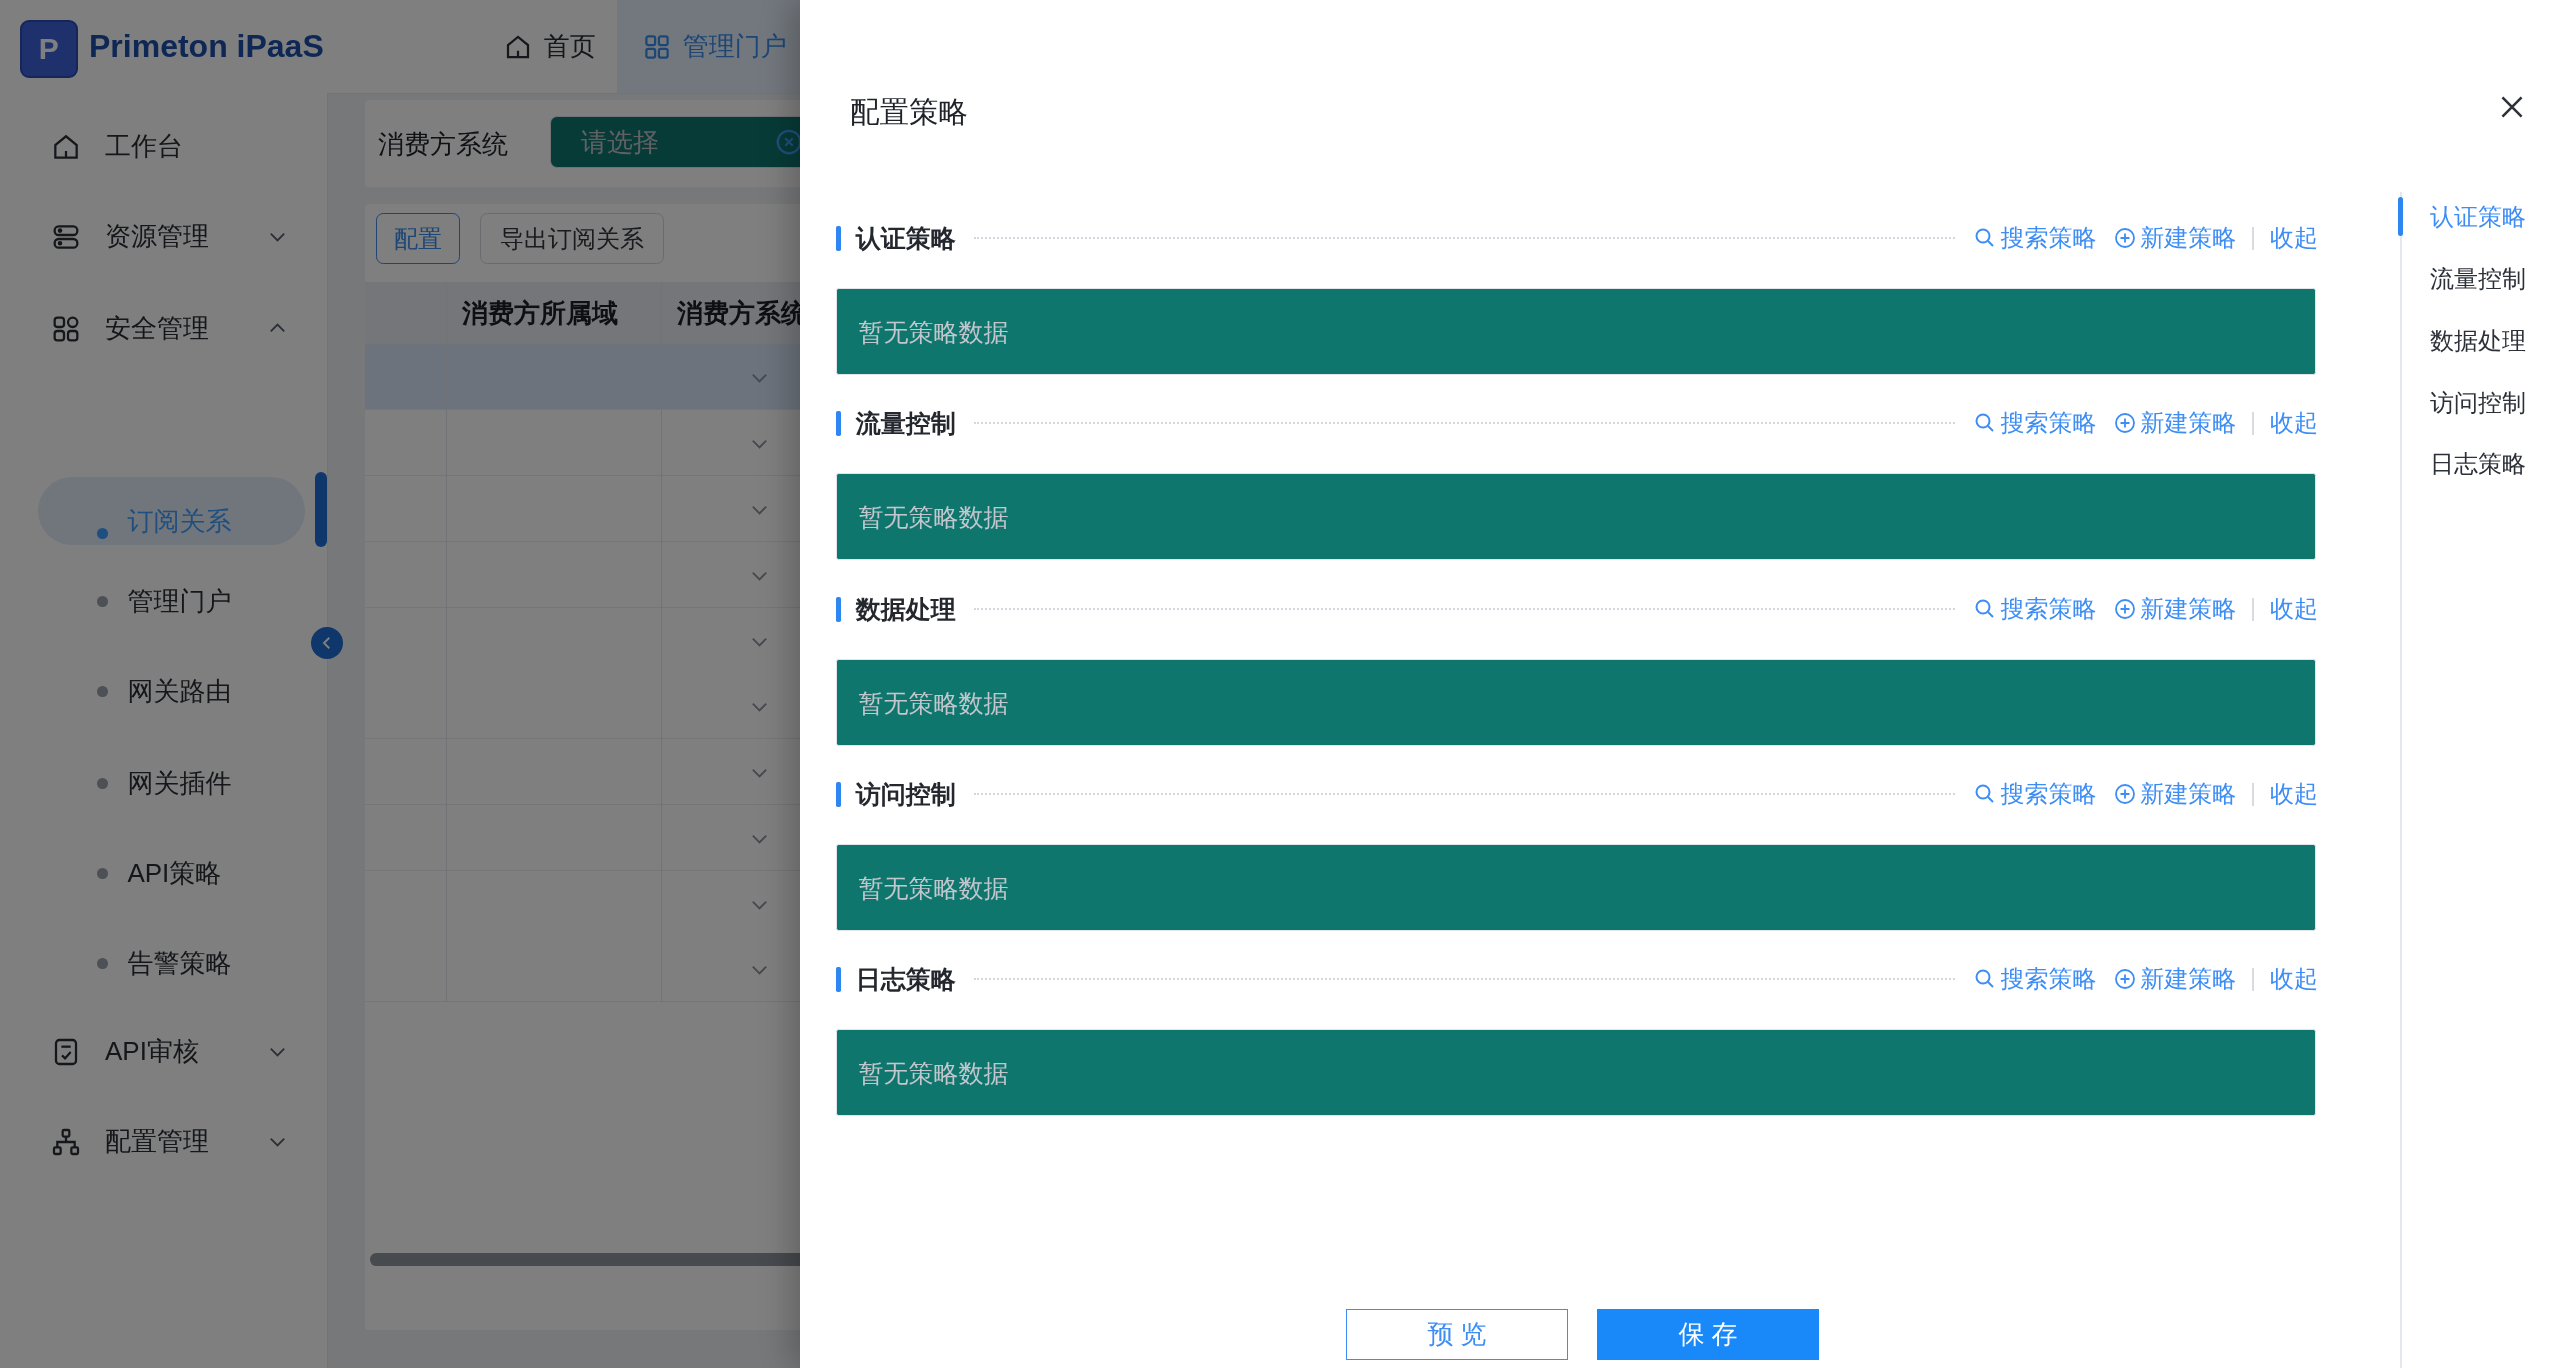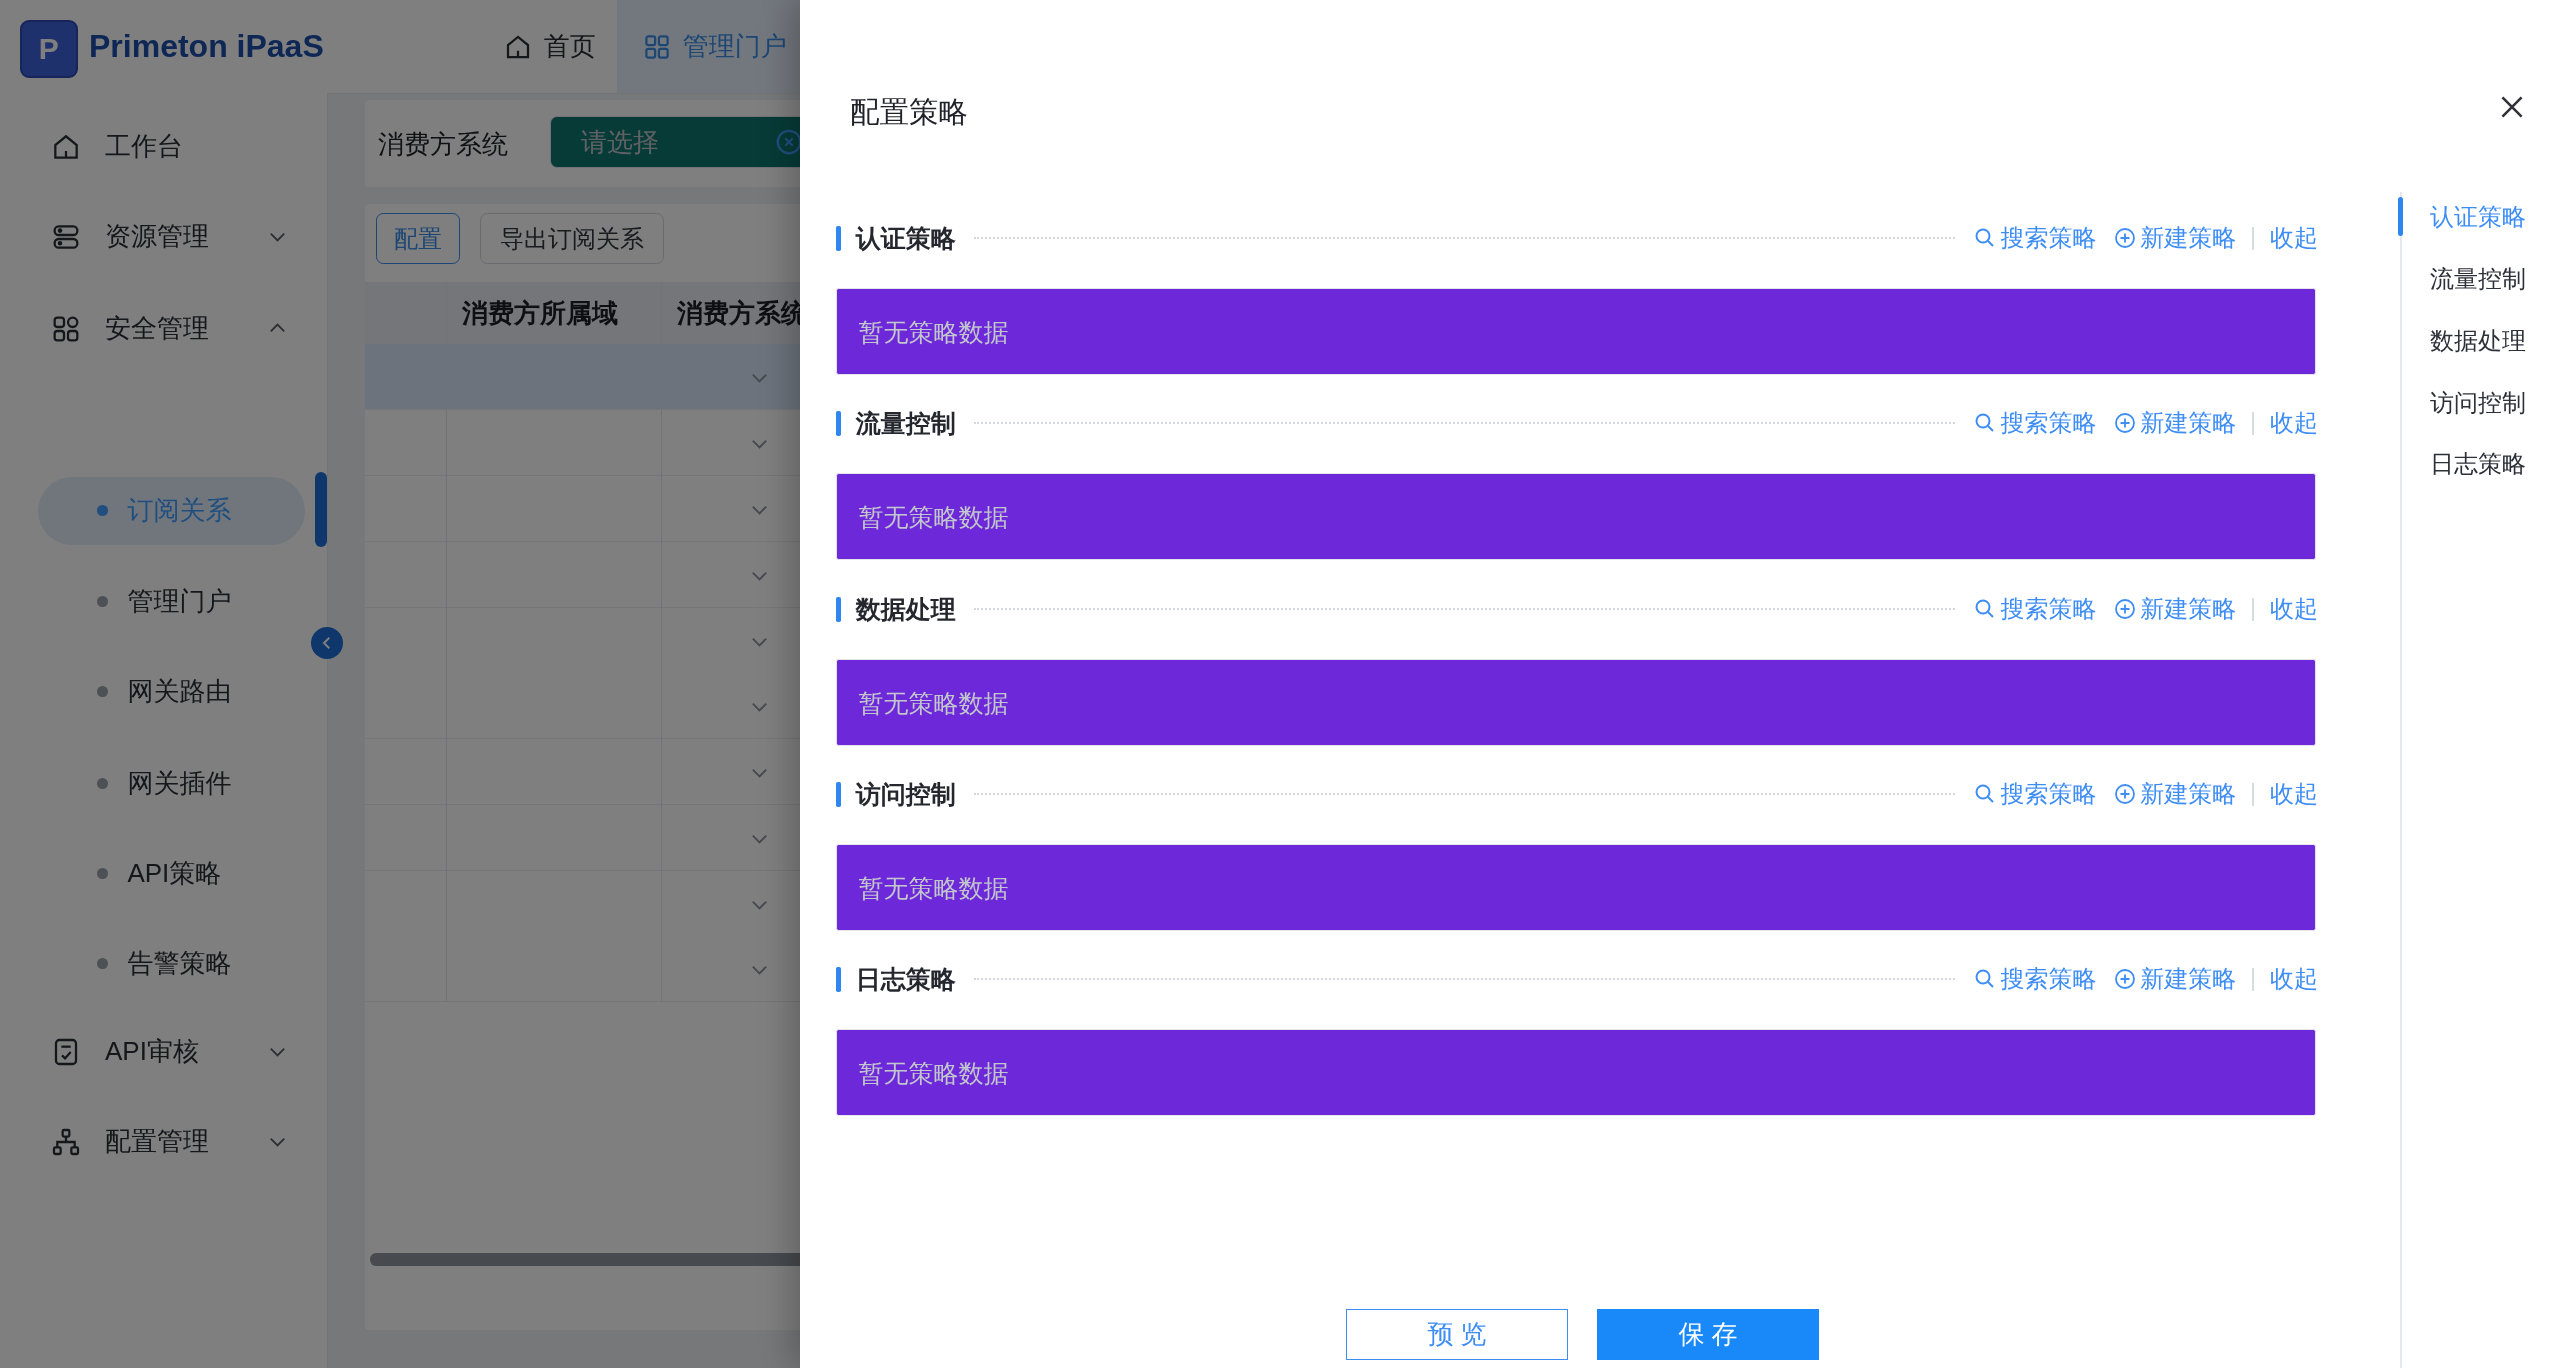--- a/index.html
+++ b/index.html
@@ -74,21 +74,21 @@
 
   .sec-head{position:absolute;left:36px;width:1482px;height:36px;display:flex;align-items:center;}
   .sec-bar{width:5.4px;height:25px;background:#2e86f0;border-radius:1.8px;margin-right:14.3px;flex:none;}
   .sec-title{font-size:25px;font-weight:bold;color:#24282e;flex:none;}
   .sec-lead{flex:1;border-top:2.7px dotted #d4d8de;margin:0 18px;height:0;}
   .sec-links{display:flex;align-items:center;gap:16px;flex:none;color:#3d8df5;font-size:24px;}
   .lnk{display:flex;align-items:center;gap:3.6px;color:#3d8df5;cursor:pointer;text-decoration:none;}
   .lnk svg{width:24px;height:24px;}
   .lnk i{font-style:normal;}
   .vdiv{width:1.8px;height:23px;background:#d8dbe0;}
-  .sec-box{position:absolute;left:36px;width:1480px;height:87px;background:#6d28d9;
+  .sec-box{position:absolute;left:36px;width:1480px;height:87px;background:#0f766e;
            border:0.9px solid #e2e5ea;border-radius:2.7px;box-sizing:border-box;}
   .sec-box .empty{position:absolute;left:21.5px;top:50%;transform:translateY(-50%);
                   font-size:25px;color:#c2c6cd;}
 
   .anchor-rail{position:absolute;left:1600px;top:192px;width:1.8px;height:1176px;background:#e4e7ed;}
   .anchor-active-bar{position:absolute;left:1598px;top:197px;width:5.4px;height:39px;background:#2e86f0;border-radius:2.7px;}
   .anchor-item{position:absolute;left:1630px;font-size:24px;color:#2c3038;cursor:pointer;white-space:nowrap;}
   .anchor-item.active{color:#3d8df5;}
 
   .foot-btn{position:absolute;top:1309px;width:222px;height:51px;border-radius:0;font-size:26px;
@@ -154,21 +154,21 @@
           <rect x="3.5" y="13.5" width="7" height="7" rx="2"></rect>
           <rect x="13.5" y="13.5" width="7" height="7" rx="2"></rect>
         </svg>
       <span>安全管理</span>
       <svg class="chev" viewBox="0 0 24 24" fill="none" stroke="currentColor" stroke-width="2">
           <path d="M5 15 l7-7 7 7"></path>
         </svg>
     </div>
 
     <div class="sub-pill" style="top:384px;"></div>
-    <div class="sub-item active" style="top:389px;">
+    <div class="sub-item active" style="top:389px;align-items:flex-end;">
       <span class="dot"></span>
       <span>订阅关系</span>
     </div>
     <div class="sub-item" style="top:480px;">
       <span class="dot"></span>
       <span>管理门户</span>
     </div>
     <div class="sub-item" style="top:570px;">
       <span class="dot"></span>
       <span>网关路由</span>

